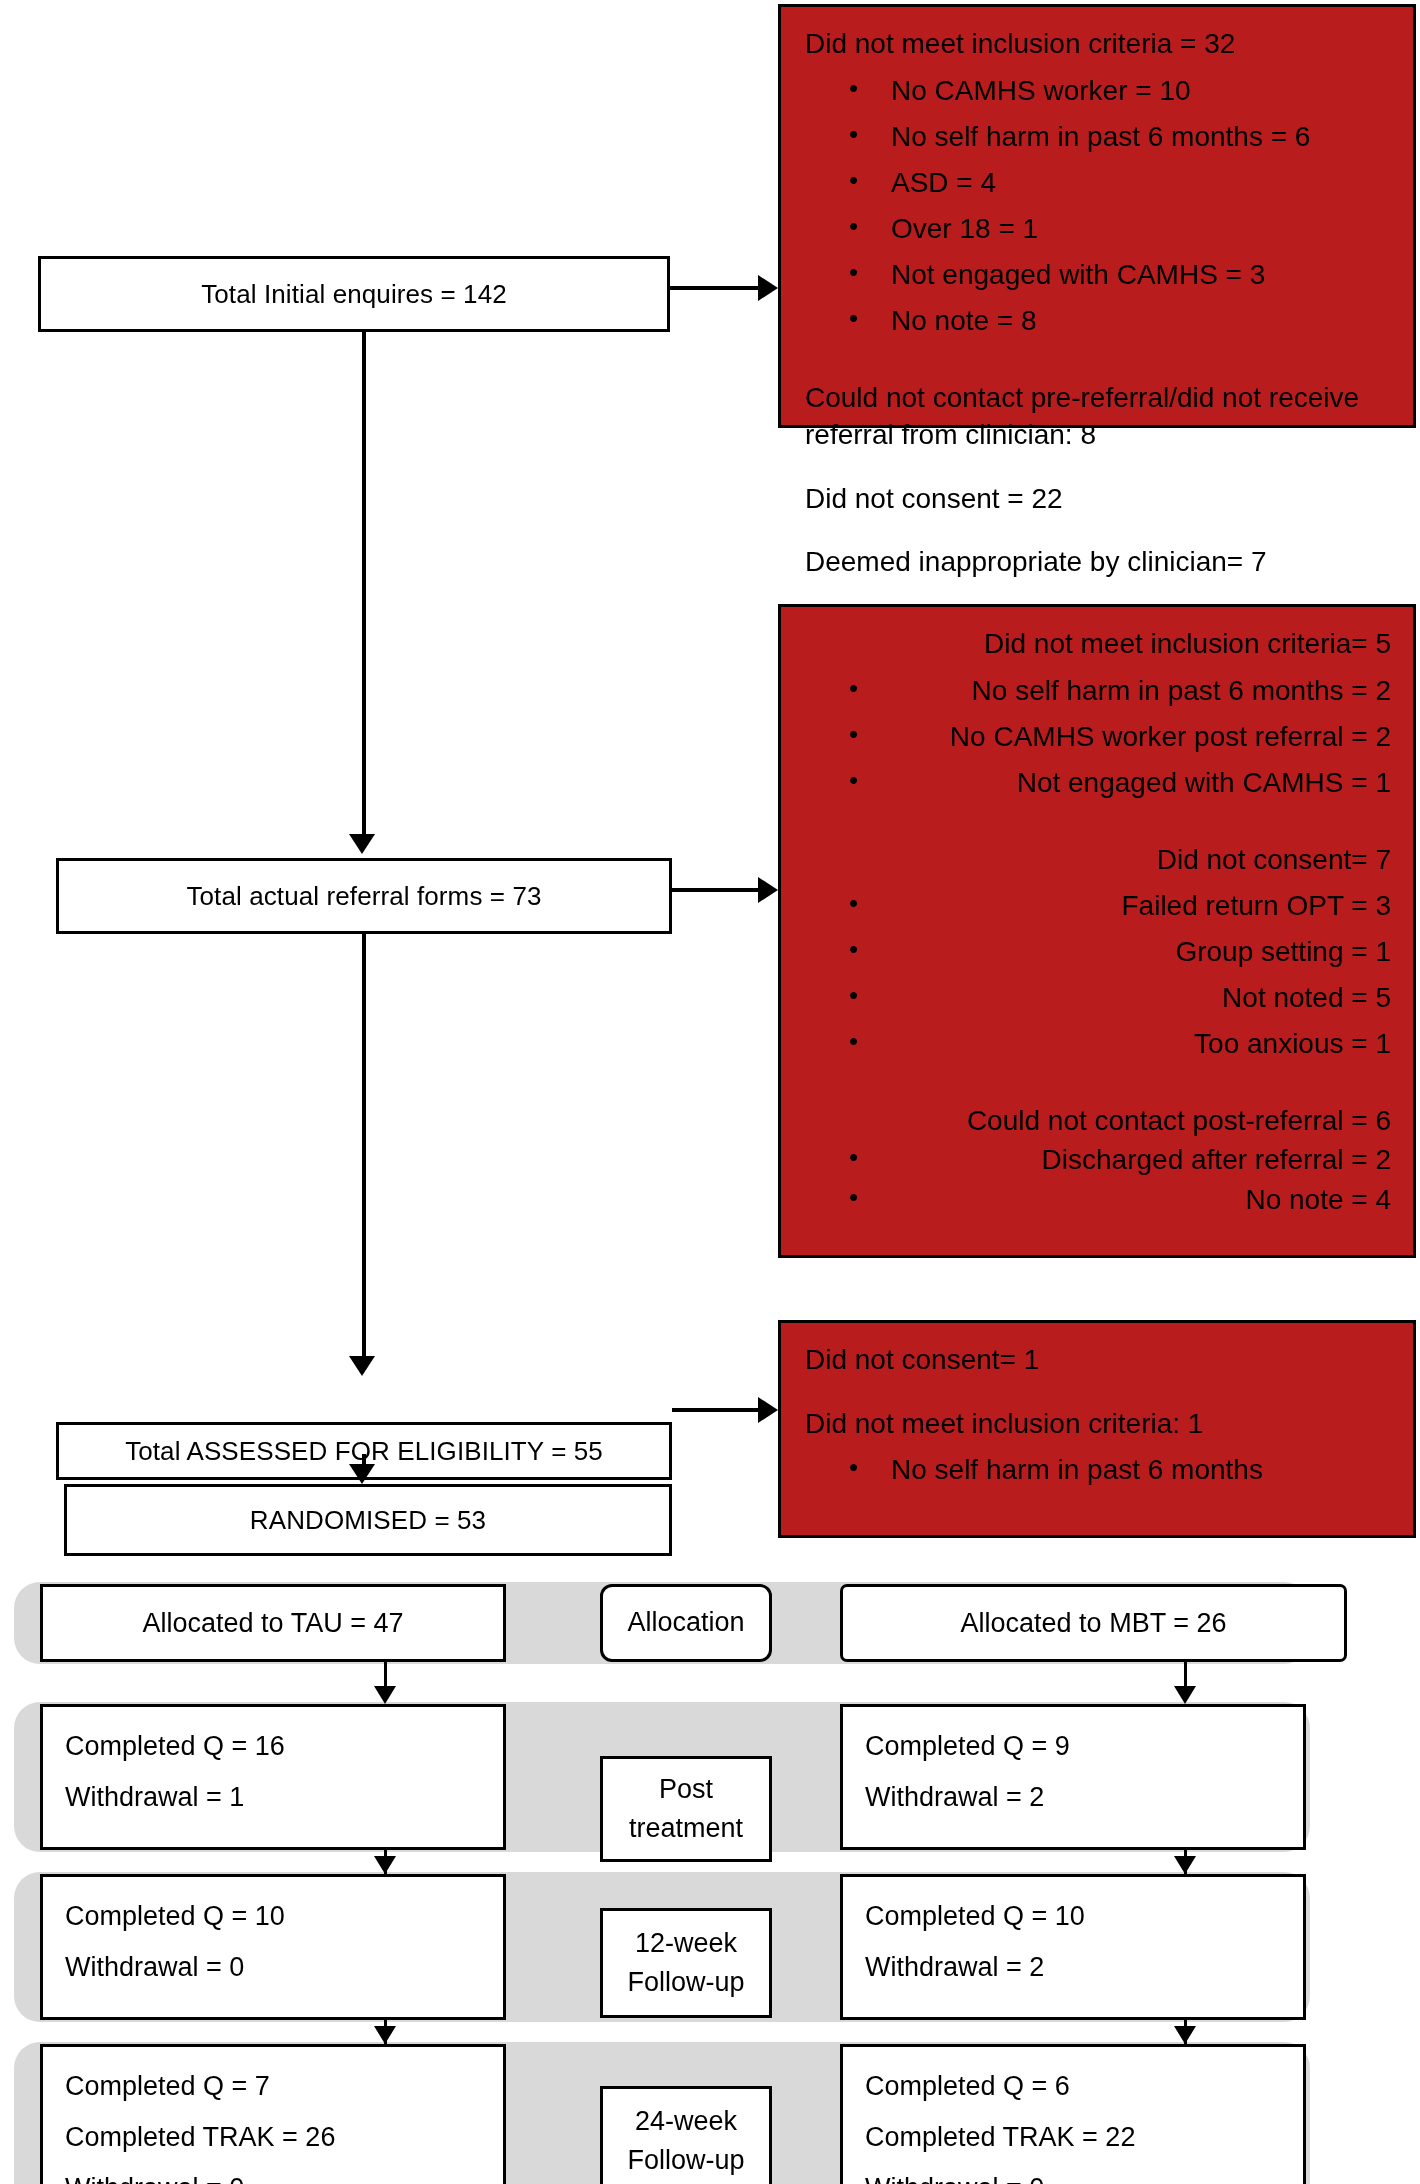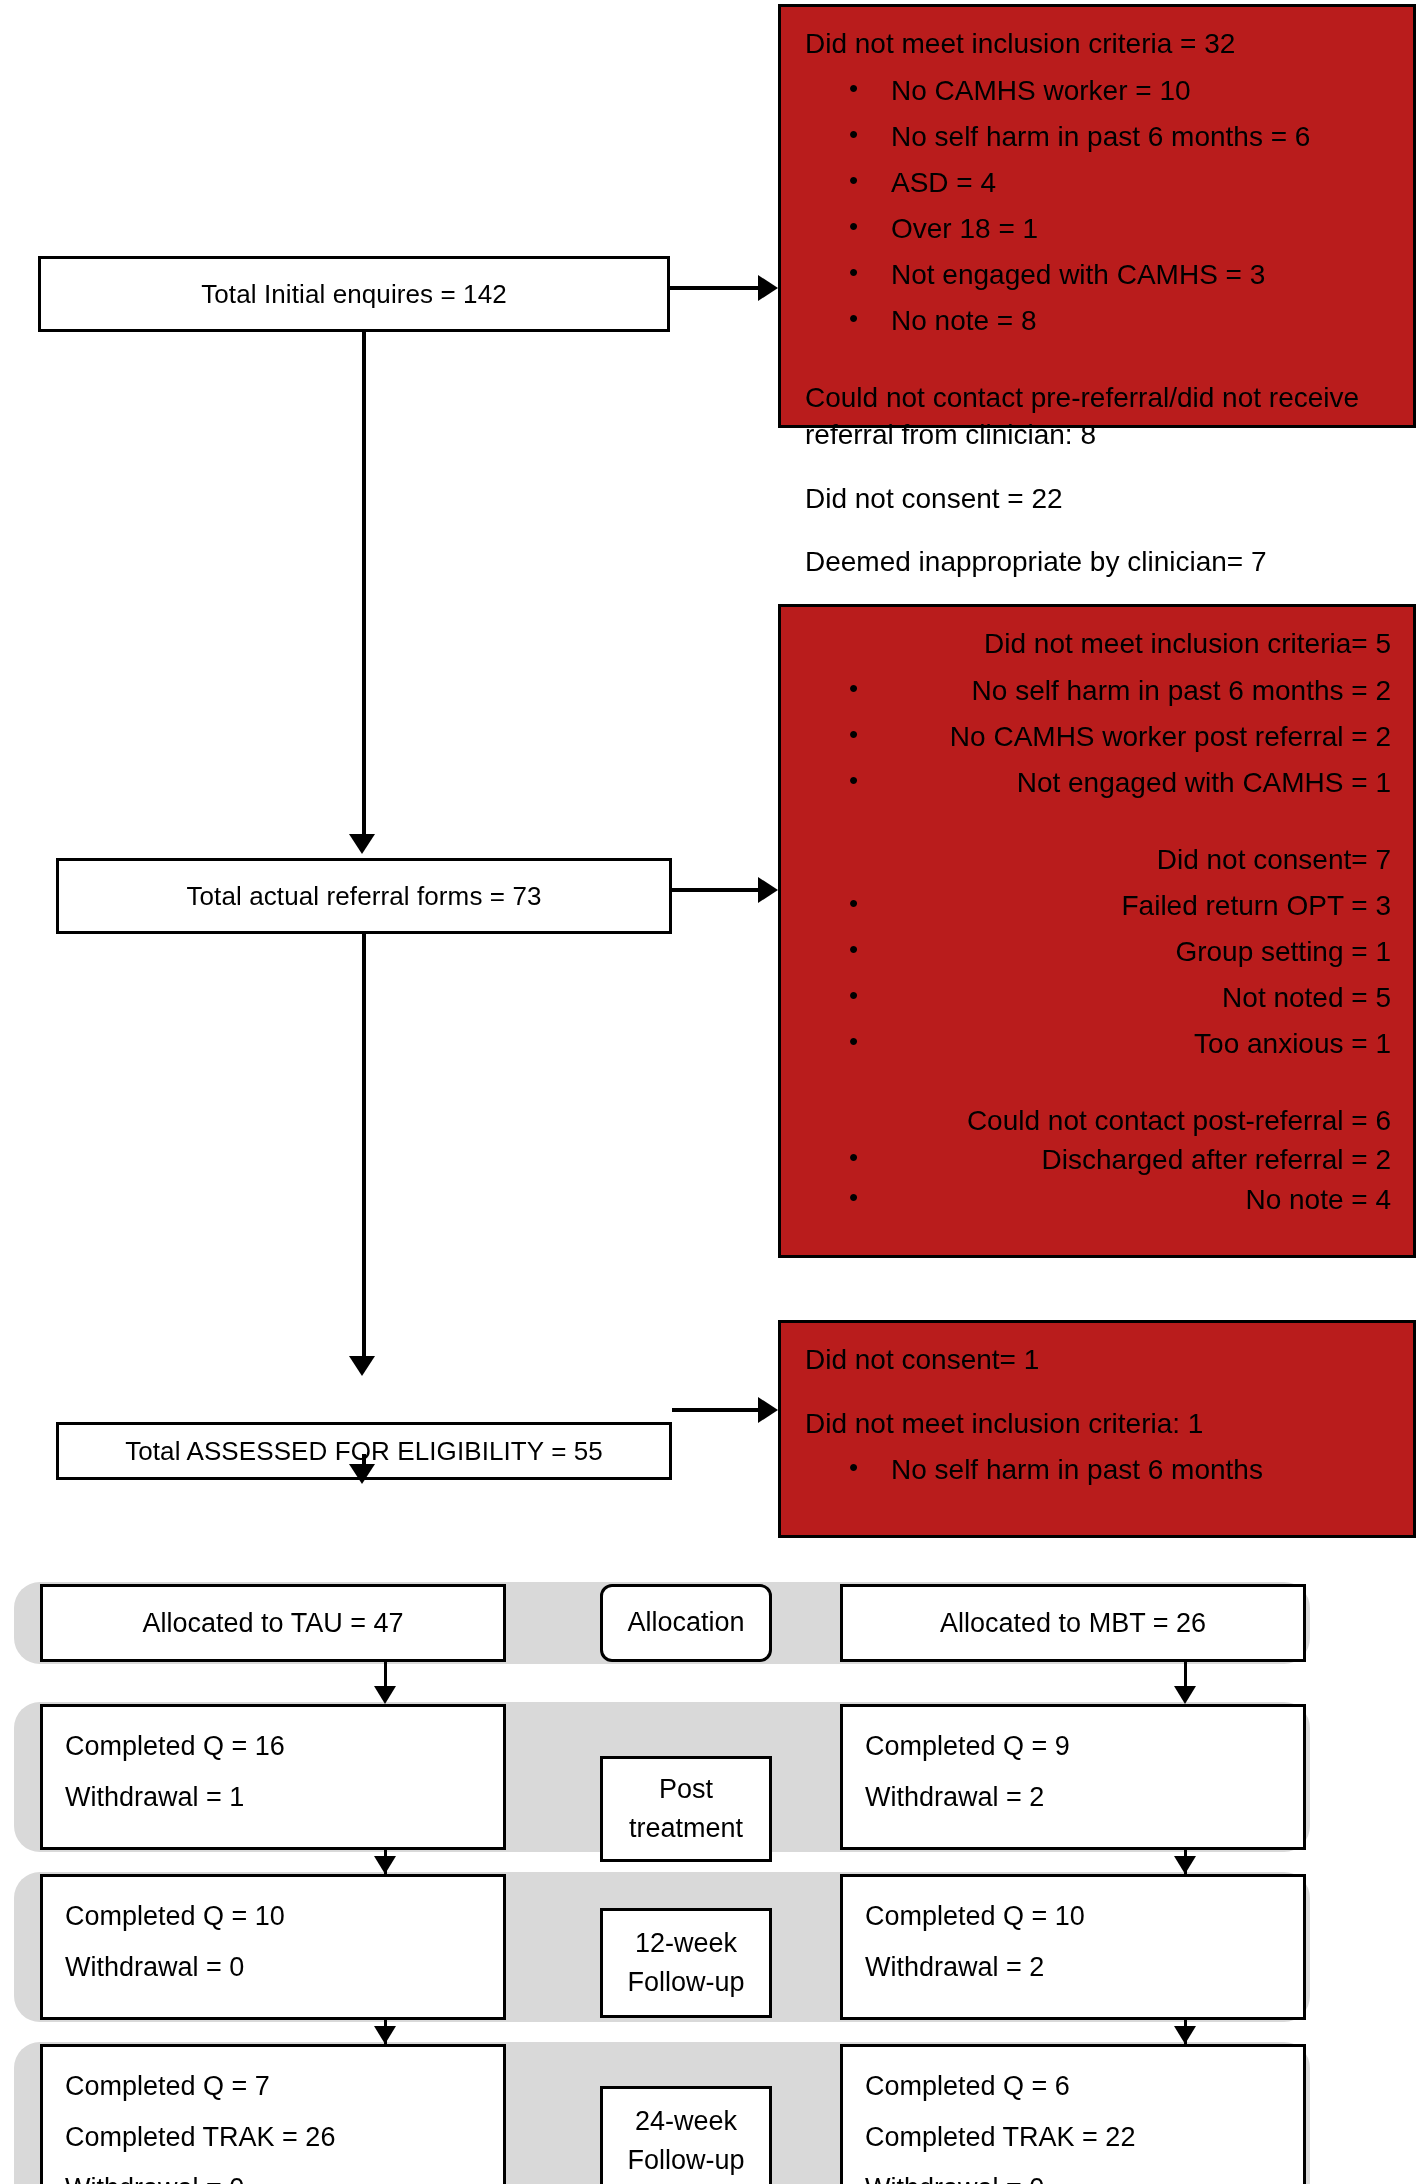--- a/index.html
+++ b/index.html
@@ -223,20 +223,23 @@
   </div>
 
   <div class="box box-center flow-label" style="left:56px; top:858px; width:616px; height:76px;">
     <span>Total actual referral forms = 73</span>
   </div>
 
   <div class="box box-center flow-label" style="left:56px; top:1422px; width:616px; height:58px;">
     <span>Total ASSESSED FOR ELIGIBILITY = 55</span>
   </div>
 
+  <div class="box box-center flow-label" style="left:64px; top:1484px; width:608px; height:72px;">
+    <span>RANDOMISED = 53</span>
+  </div>
 
   <div class="vline" style="left:362px; top:332px; height:502px;"></div>
   <div class="arrow-down" style="left:349px; top:834px;"></div>
 
   <div class="vline" style="left:362px; top:934px; height:422px;"></div>
   <div class="arrow-down" style="left:349px; top:1356px;"></div>
 
   <div class="vline" style="left:362px; top:1454px; height:14px;"></div>
   <div class="arrow-down" style="left:349px; top:1464px;"></div>
 
@@ -253,21 +256,21 @@
   <div class="band" style="left:14px; top:1702px; width:1296px; height:150px;"></div>
   <div class="band" style="left:14px; top:1872px; width:1296px; height:150px;"></div>
   <div class="band" style="left:14px; top:2042px; width:1296px; height:168px;"></div>
 
   <div class="band-box centered" style="left:40px; top:1584px; width:466px; height:78px;">
     <span>Allocated to TAU = 47</span>
   </div>
   <div class="mid-box" style="left:600px; top:1584px; width:172px; height:78px;border-radius:12px;">
     <span>Allocation</span>
   </div>
-  <div class="band-box centered" style="left:840px; top:1584px; width:466px; height:78px;">
+  <div class="band-box centered" style="left:840px; top:1584px; width:507px; height:78px;border-radius:7px;">
     <span>Allocated to MBT = 26</span>
   </div>
 
   <div class="vline-thin" style="left:384px; top:1662px; height:26px;"></div>
   <div class="arrow-down-thin" style="left:374px; top:1686px;"></div>
   <div class="vline-thin" style="left:1184px; top:1662px; height:26px;"></div>
   <div class="arrow-down-thin" style="left:1174px; top:1686px;"></div>
 
   <div class="band-box padded" style="left:40px; top:1704px; width:466px; height:146px;">
     <span class="ln">Completed Q = 16</span>

